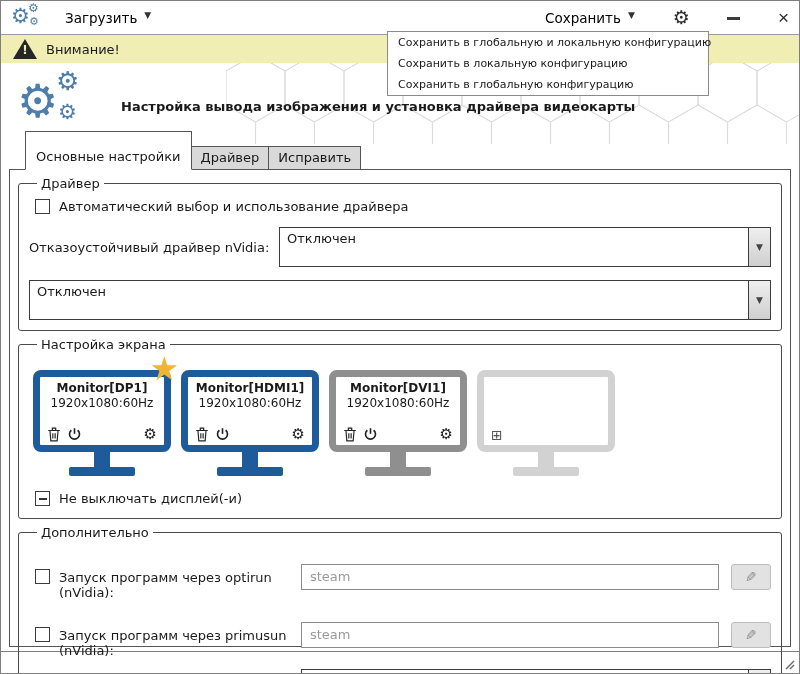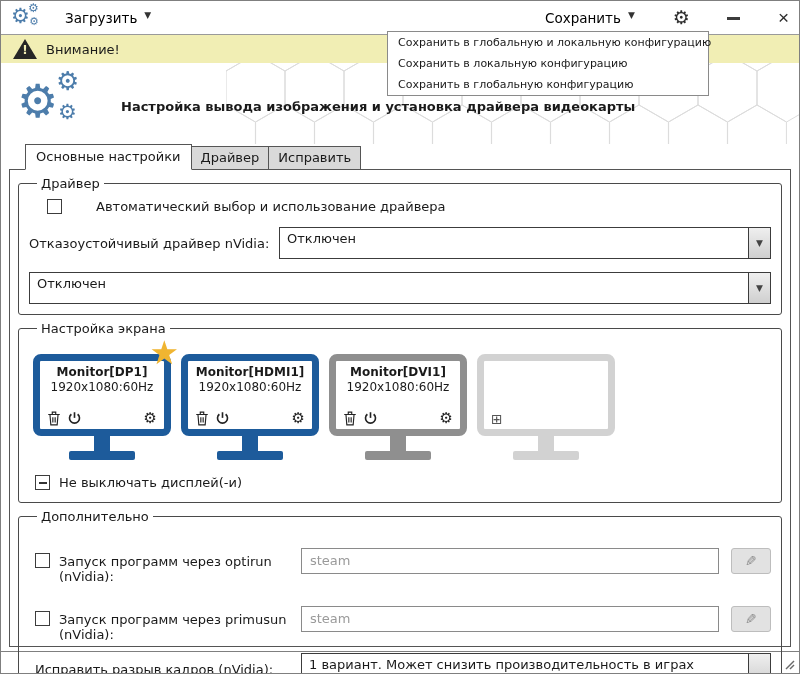--- a/index.html
+++ b/index.html
@@ -50,45 +50,45 @@
 
   
   .save-menu { position:absolute; left:386px; top:30px; width:322px; background:#fff;
                border:1px solid #8a8a8a; z-index:20; }
   .save-menu .mi { padding:4px 10px; font-size:11px; white-space:nowrap; cursor:pointer; }
 
   
   .tabbar { display:flex; align-items:flex-end; padding-left:24px; position:relative; z-index:2; height:26px; flex:0 0 26px; }
   .tab { border:1px solid #555; background:#d9d9d9; padding:3px 9px 4px; font-size:13px;
          margin-right:-1px; cursor:pointer; }
-  .tab.active { background:#fff; border-bottom:1px solid #fff; padding:4px 10px 5px; position:relative; z-index:3; }
+  .tab.active { background:#fff; border-bottom:1px solid #fff; padding:17px 10px 5px; position:relative; z-index:3; }
 
   
   .page { margin:-1px 8px 0; border:1px solid #555; flex:0 0 478px; height:478px;
           padding:3px 7px; background:#fff; display:flex; flex-direction:column; position:relative; z-index:1; }
   fieldset { border:1px solid #4a4a4a; border-radius:3px; margin:3px 1px; padding:2px 10px 8px; }
   legend { font-size:13px; padding:0 4px; margin-left:8px; }
 
   .row { display:flex; align-items:center; }
   .cb { width:15px; height:15px; border:1px solid #3c3c3c; background:#fff; flex:0 0 auto;
         display:inline-flex; align-items:center; justify-content:center; position:relative; cursor:pointer; }
   .cb.indet::after { content:""; width:8px; height:2px; background:#333; }
   .cb .tick { position:absolute; left:0px; top:-6px; font-size:16px; font-weight:bold; color:#1a1a1a; }
   .cb-label { margin-left:9px; }
 
   
-  .combo { flex:1; height:32px; border:1px solid #3c3c3c; background:#fff; display:flex;
+  .combo { flex:1; height:40px; border:1px solid #3c3c3c; background:#fff; display:flex;
            align-items:stretch; cursor:pointer; }
   .combo .val { flex:1; padding:3px 7px; font-size:13px; white-space:nowrap; overflow:hidden; }
   .combo .btn { width:22px; border-left:1px solid #3c3c3c; background:linear-gradient(#efefef,#cfcfcf);
                 display:flex; align-items:center; justify-content:center; }
   .combo .btn span { font-size:9px; color:#444; }
 
   
-  .drv-cb-row { margin:6px 0 13px 18px;gap:25px; }
+  .drv-cb-row { margin:6px 0 13px 6px; }
   .drv-row { margin:12px 0 2px; }
   .drv-row + .drv-row { margin-top:13px; }
   .drv-label { width:250px; flex:0 0 250px; }
 
   
   .mon-row { display:flex; gap:10px; margin:16px 0 2px 4px; }
   .mon { position:relative; width:138px; flex:0 0 138px; }
   .mon-screen { height:82px; border:7px solid #1d5b9b; border-radius:8px; background:#fff;
                 padding:2px 7px 3px; display:flex; flex-direction:column; cursor:pointer; }
   .mon-name { font-weight:bold; font-size:12px; text-align:center; margin-top:2px; white-space:nowrap; }

